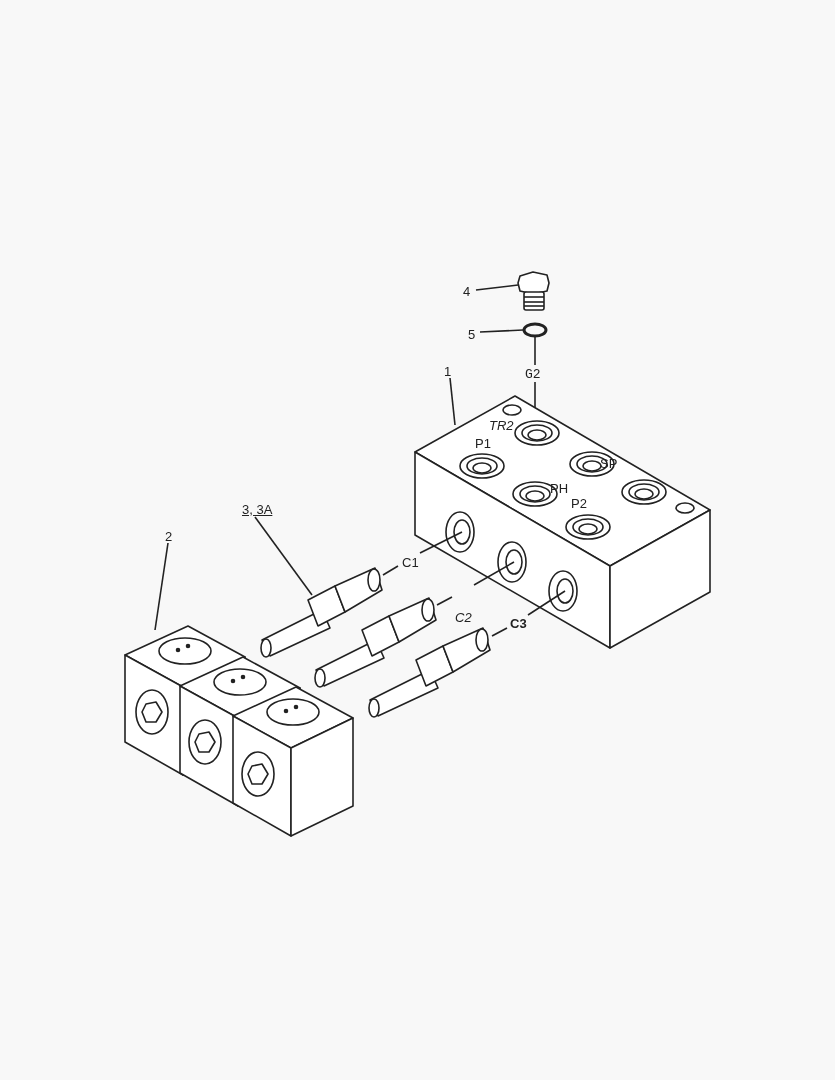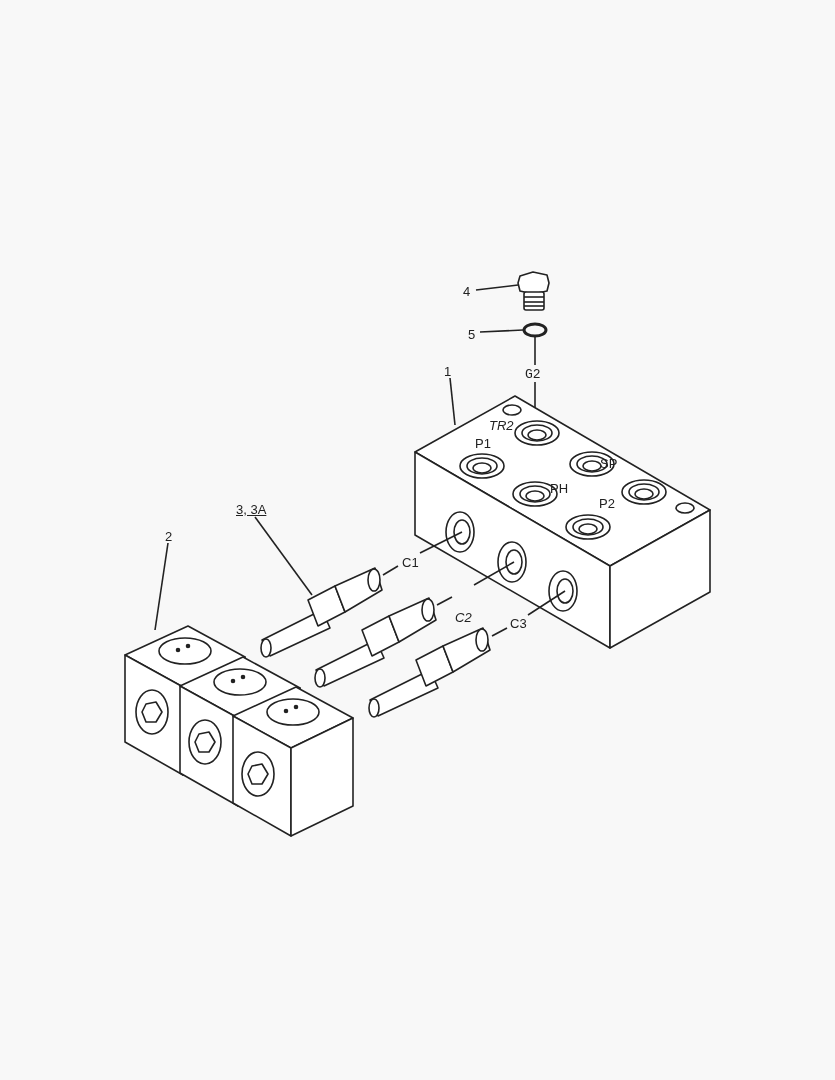--- a/index.html
+++ b/index.html
@@ -137,23 +137,23 @@
       <circle cx="296" cy="707" r="1.5" fill="#222"></circle>
     <ellipse cx="258" cy="774" rx="16" ry="22"></ellipse>
       <polygon points="252,766 262,764 268,774 262,784 252,784 248,774"></polygon>
   </g>
 </svg>
 
 <div class="lbl" style="left:463px;top:285px;">4</div>
 <div class="lbl" style="left:468px;top:328px;">5</div>
 <div class="lbl" style="left:444px;top:365px;">1</div>
 <div class="lbl" style="left:165px;top:530px;">2</div>
-<div class="lbl" style="left:236px;top:503px;text-decoration:underline;">3, 3A</div>
+<div class="lbl" style="left:242px;top:503px;text-decoration:underline;">3, 3A</div>
 
 <div class="lbl" style="left:525px;top:368px;font-family:Liberation Mono, monospace;">G2</div>
 <div class="lbl" style="left:489px;top:419px;font-style:italic;">TR2</div>
 <div class="lbl" style="left:463px;top:437px;margin-left:12px;">P1</div>
 <div class="lbl" style="left:550px;top:448px;margin-top:34px;">PH</div>
 <div class="lbl" style="left:600px;top:457px;">SP</div>
-<div class="lbl" style="left:571px;top:497px;margin-left:28px;">P2</div>
+<div class="lbl" style="left:571px;top:497px;">P2</div>
 <div class="lbl" style="left:402px;top:556px;">C1</div>
 <div class="lbl" style="left:455px;top:611px;font-style:italic;">C2</div>
-<div class="lbl" style="left:510px;top:617px;">C3</div>
+<div class="lbl" style="left:510px;top:617px;font-weight:bold;">C3</div>
 
 </body></html>

